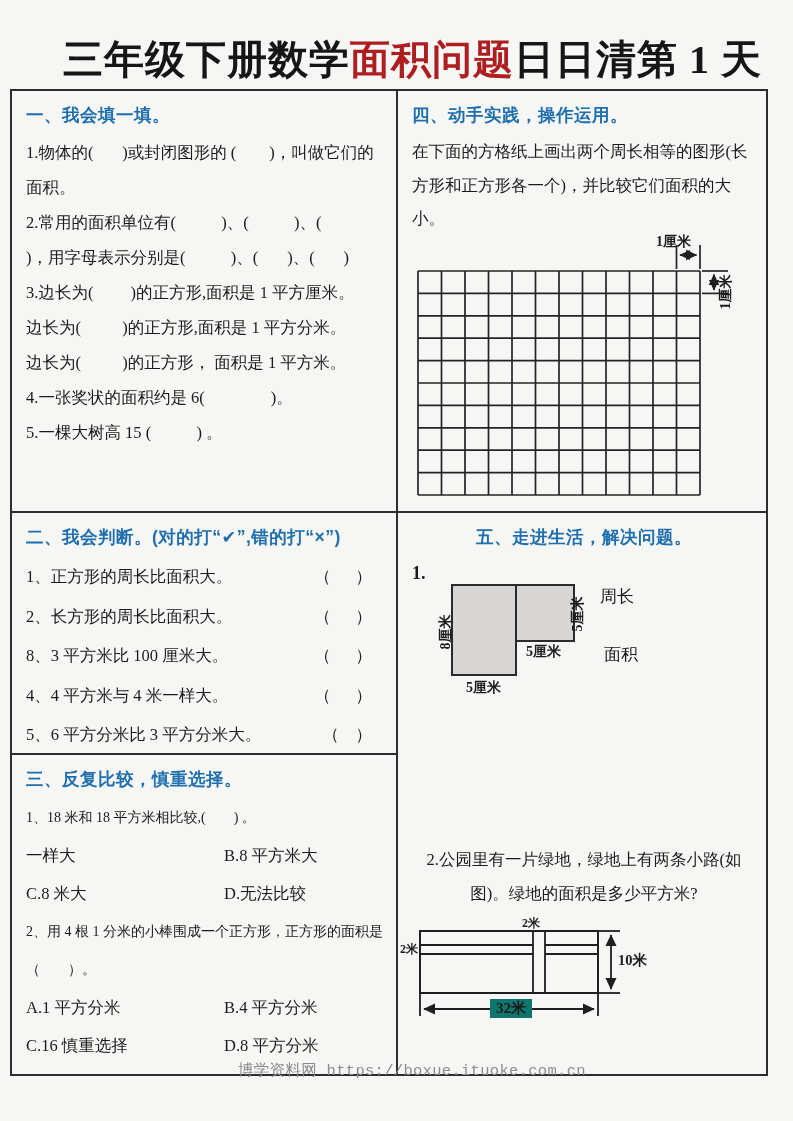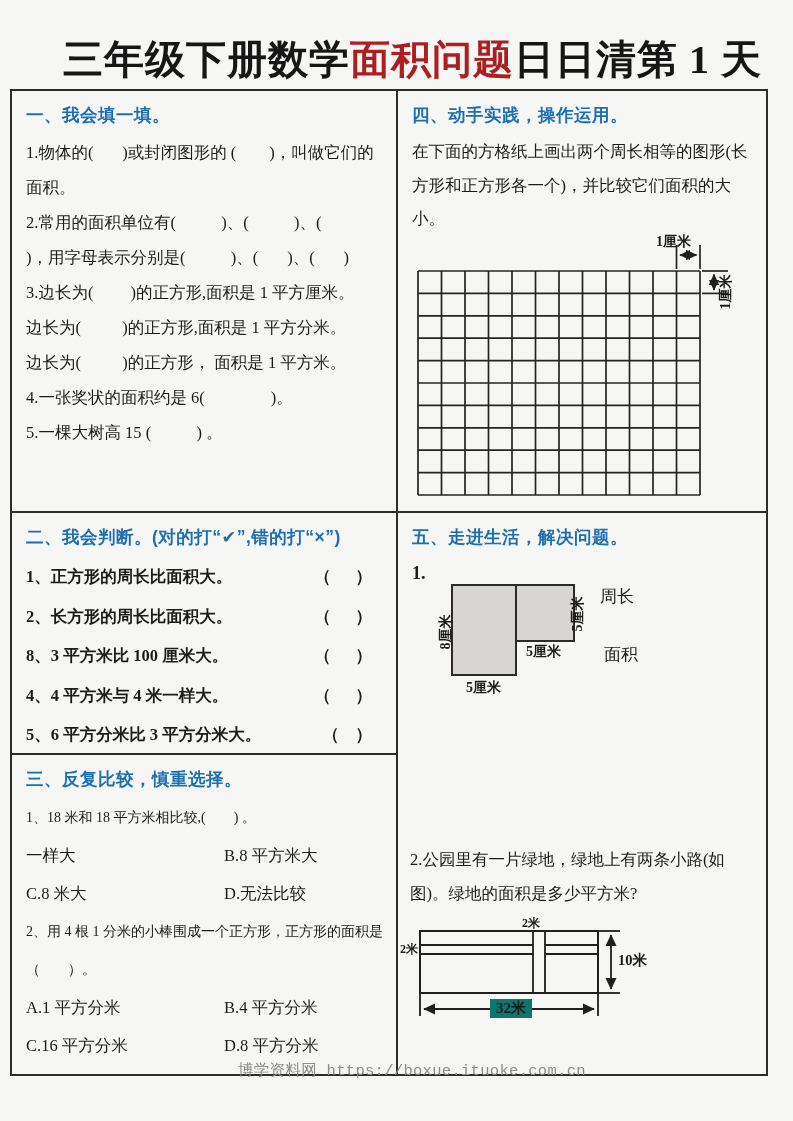--- a/index.html
+++ b/index.html
@@ -10,26 +10,26 @@
   .title .red{color:#ae1e20;}
   .sheet{position:absolute;left:10px;top:89px;width:758px;height:987px;
          border:2px solid #2c2c2c;display:flex;box-sizing:border-box;}
   .col-left{width:398px;border-right:2px solid #2c2c2c;display:flex;flex-direction:column;box-sizing:border-box;}
   .col-right{flex:1;display:flex;flex-direction:column;}
   .cell{position:relative;box-sizing:border-box;padding:10px 10px 0 14px;}
   .c1{height:422px;border-bottom:2px solid #2c2c2c;}
   .c2{height:242px;border-bottom:2px solid #2c2c2c;}
   .c3{flex:1;}
   .c4{height:422px;border-bottom:2px solid #2c2c2c;}
-  .c5{flex:1;}
+  .c5{flex:1;text-align:center;}
   h2{font-size:17.5px;color:#1f6fae;font-weight:bold;margin:2px 0 8px 0;
      font-family:"Liberation Sans","DejaVu Sans",sans-serif;letter-spacing:0.5px;}
   .it{font-size:16.5px;line-height:35px;margin:0;white-space:pre-wrap;}
   .jrow{display:flex;justify-content:space-between;font-size:16.5px;line-height:39.5px;padding-right:14px;}
-  .jrow span{white-space:pre;font-weight:bold;}
+  .jrow span{white-space:pre;}
   .q{font-size:14px;line-height:38px;margin:0;white-space:pre-wrap;}
   .opts{display:grid;grid-template-columns:55% 45%;font-size:16.5px;line-height:38px;}
   .p4{font-size:16.5px;line-height:33.5px;margin:0;width:344px;}
   
   .gridfig{position:absolute;left:8px;top:140px;width:352px;height:280px;}
   #grid-svg line{stroke:#242424;stroke-width:1.7;}
   .figlabel{position:absolute;font-size:14px;font-weight:bold;white-space:nowrap;}
   .glt{left:250px;top:2px;}
   .glr{left:302px;top:52px;transform:rotate(-90deg);transform-origin:center;}
   .qnum{position:absolute;left:14px;top:50px;font-size:18px;font-weight:bold;}
@@ -106,21 +106,21 @@
         <div class="opts">
           <span>一样大</span>
           <span>B.8 平方米大</span>
           <span>C.8 米大</span>
           <span>D.无法比较</span>
         </div>
         <p class="q">2、用 4 根 1 分米的小棒围成一个正方形，正方形的面积是 （        ）。</p>
         <div class="opts">
           <span>A.1 平方分米</span>
           <span>B.4 平方分米</span>
-          <span>C.16 平方分米</span>
+          <span>C.16 慎重选择</span>
           <span>D.8 平方分米</span>
         </div>
       </section>
     </div>
 
     <div class="col-right">
 
       <section class="cell c4">
         <h2>四、动手实践，操作运用。</h2>
         <p class="p4">在下面的方格纸上画出两个周长相等的图形(长方形和正方形各一个)，并比较它们面积的大小。</p>

